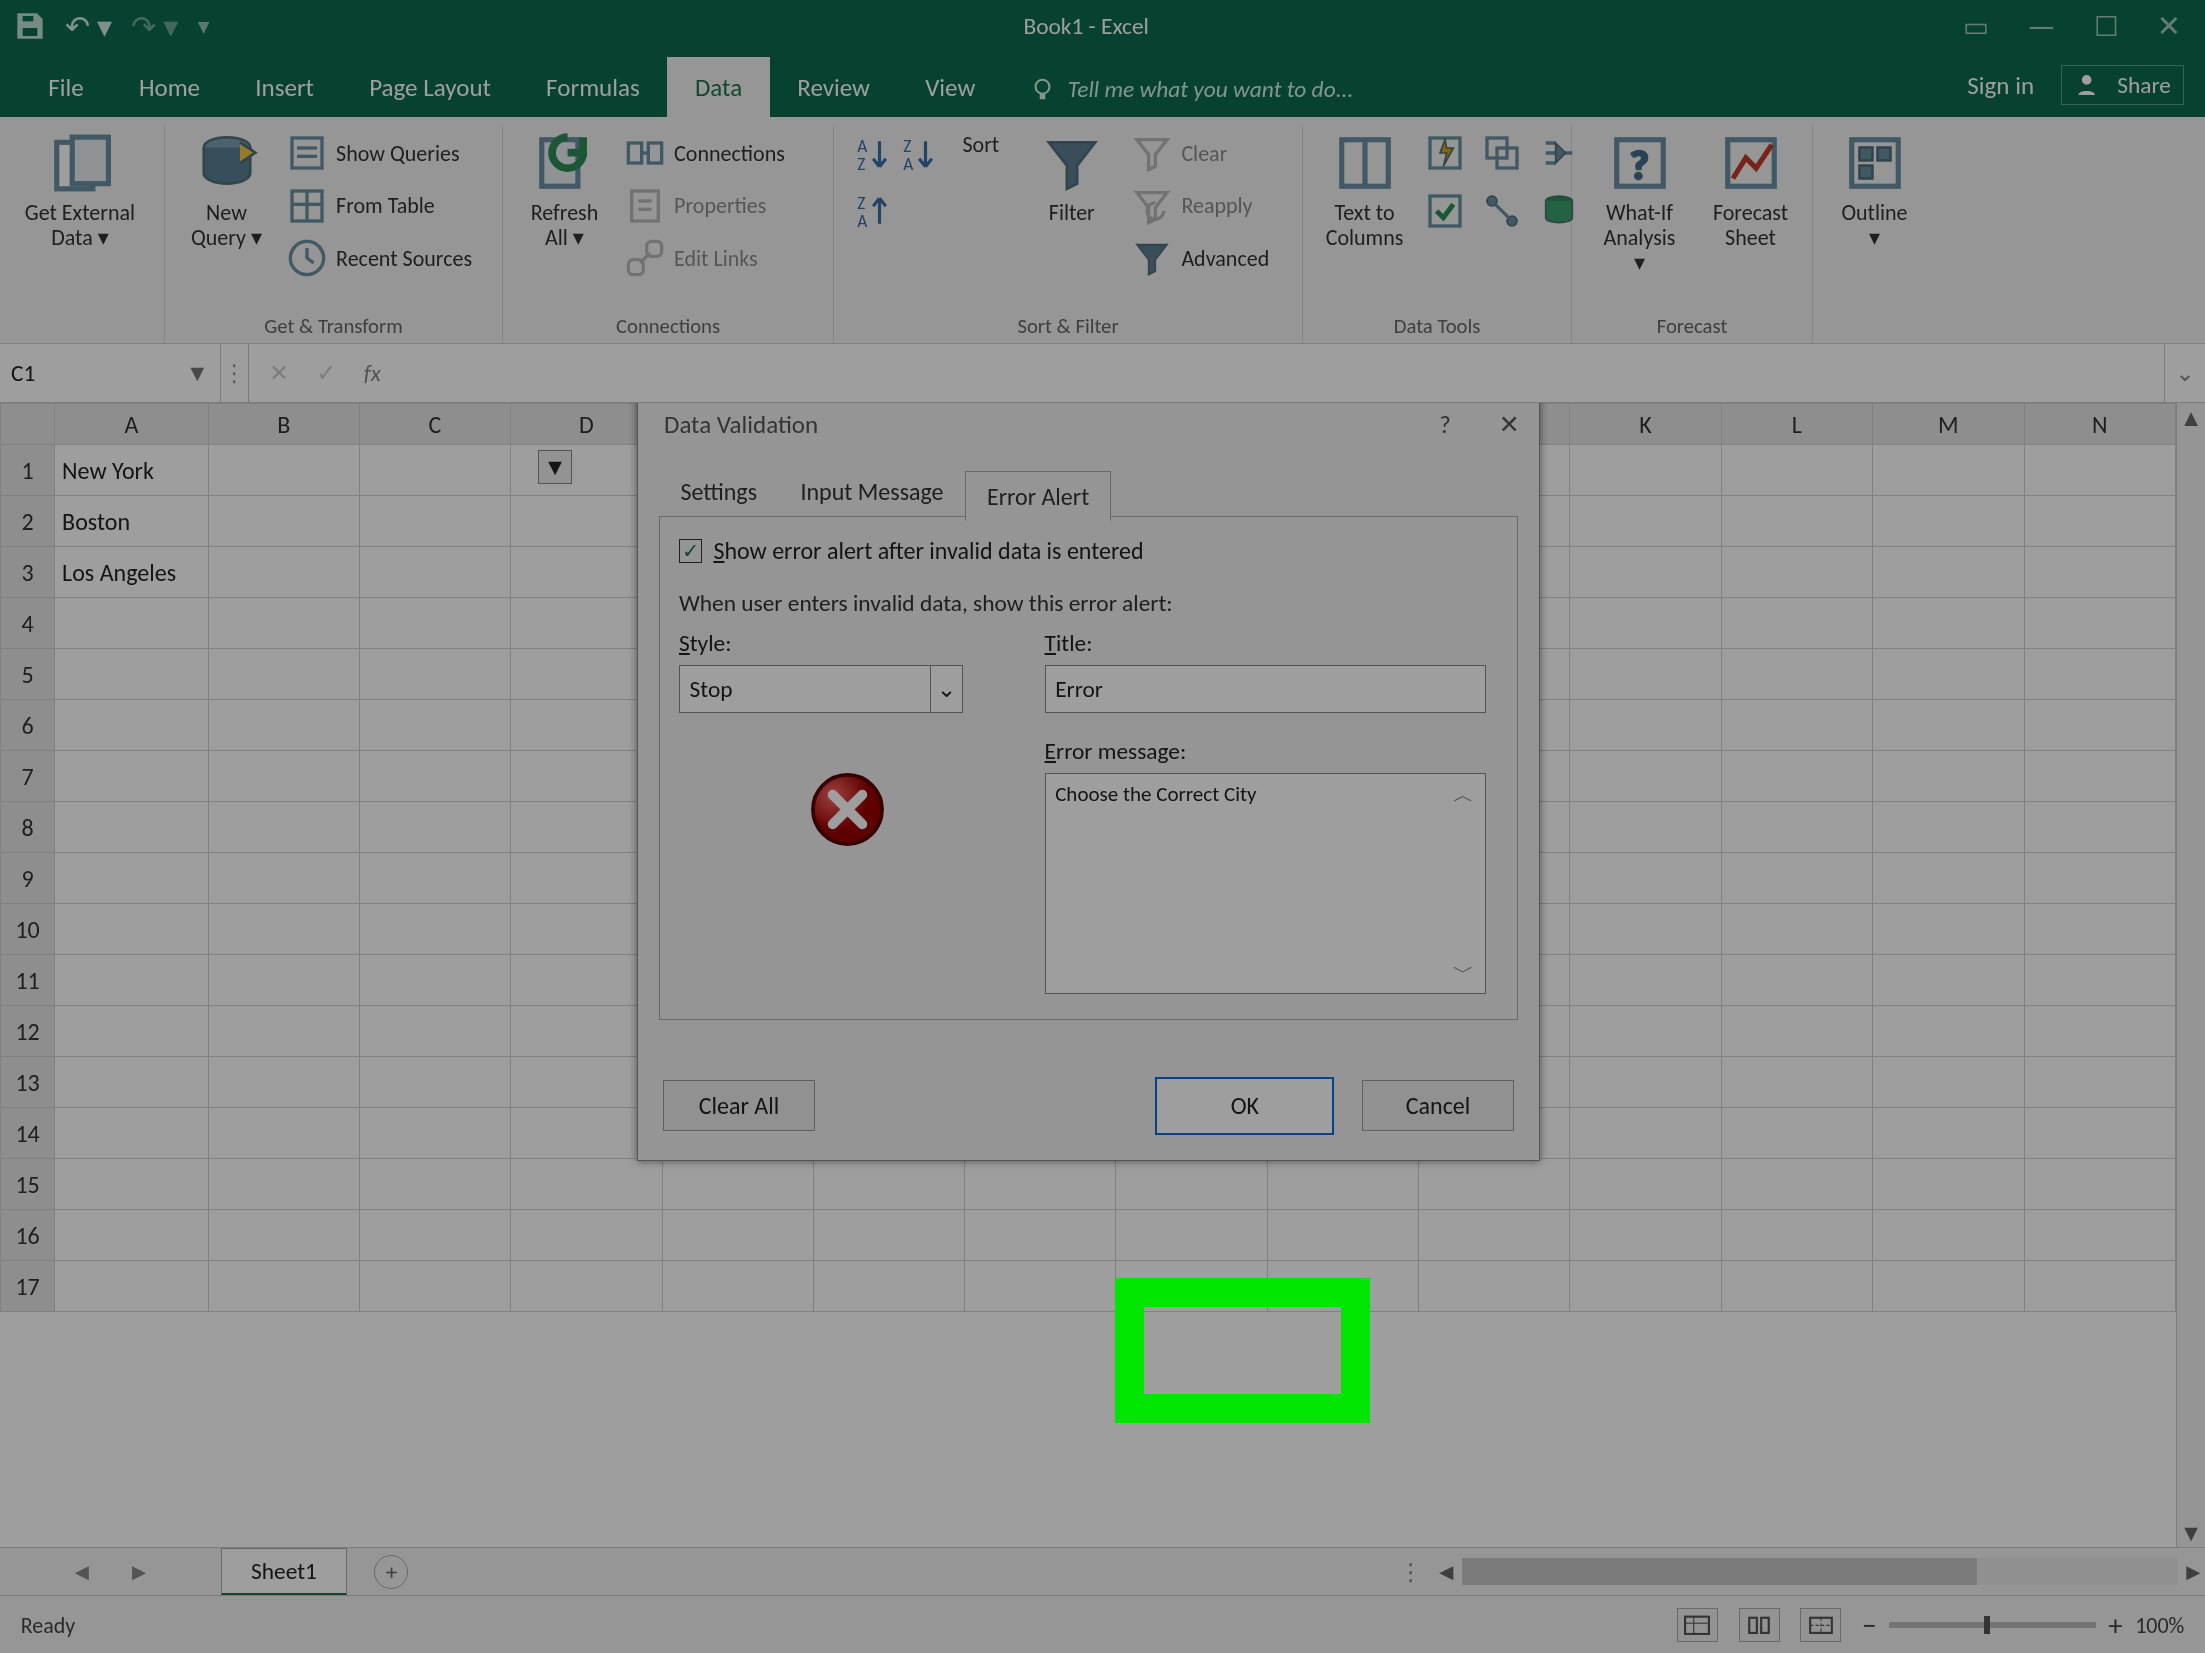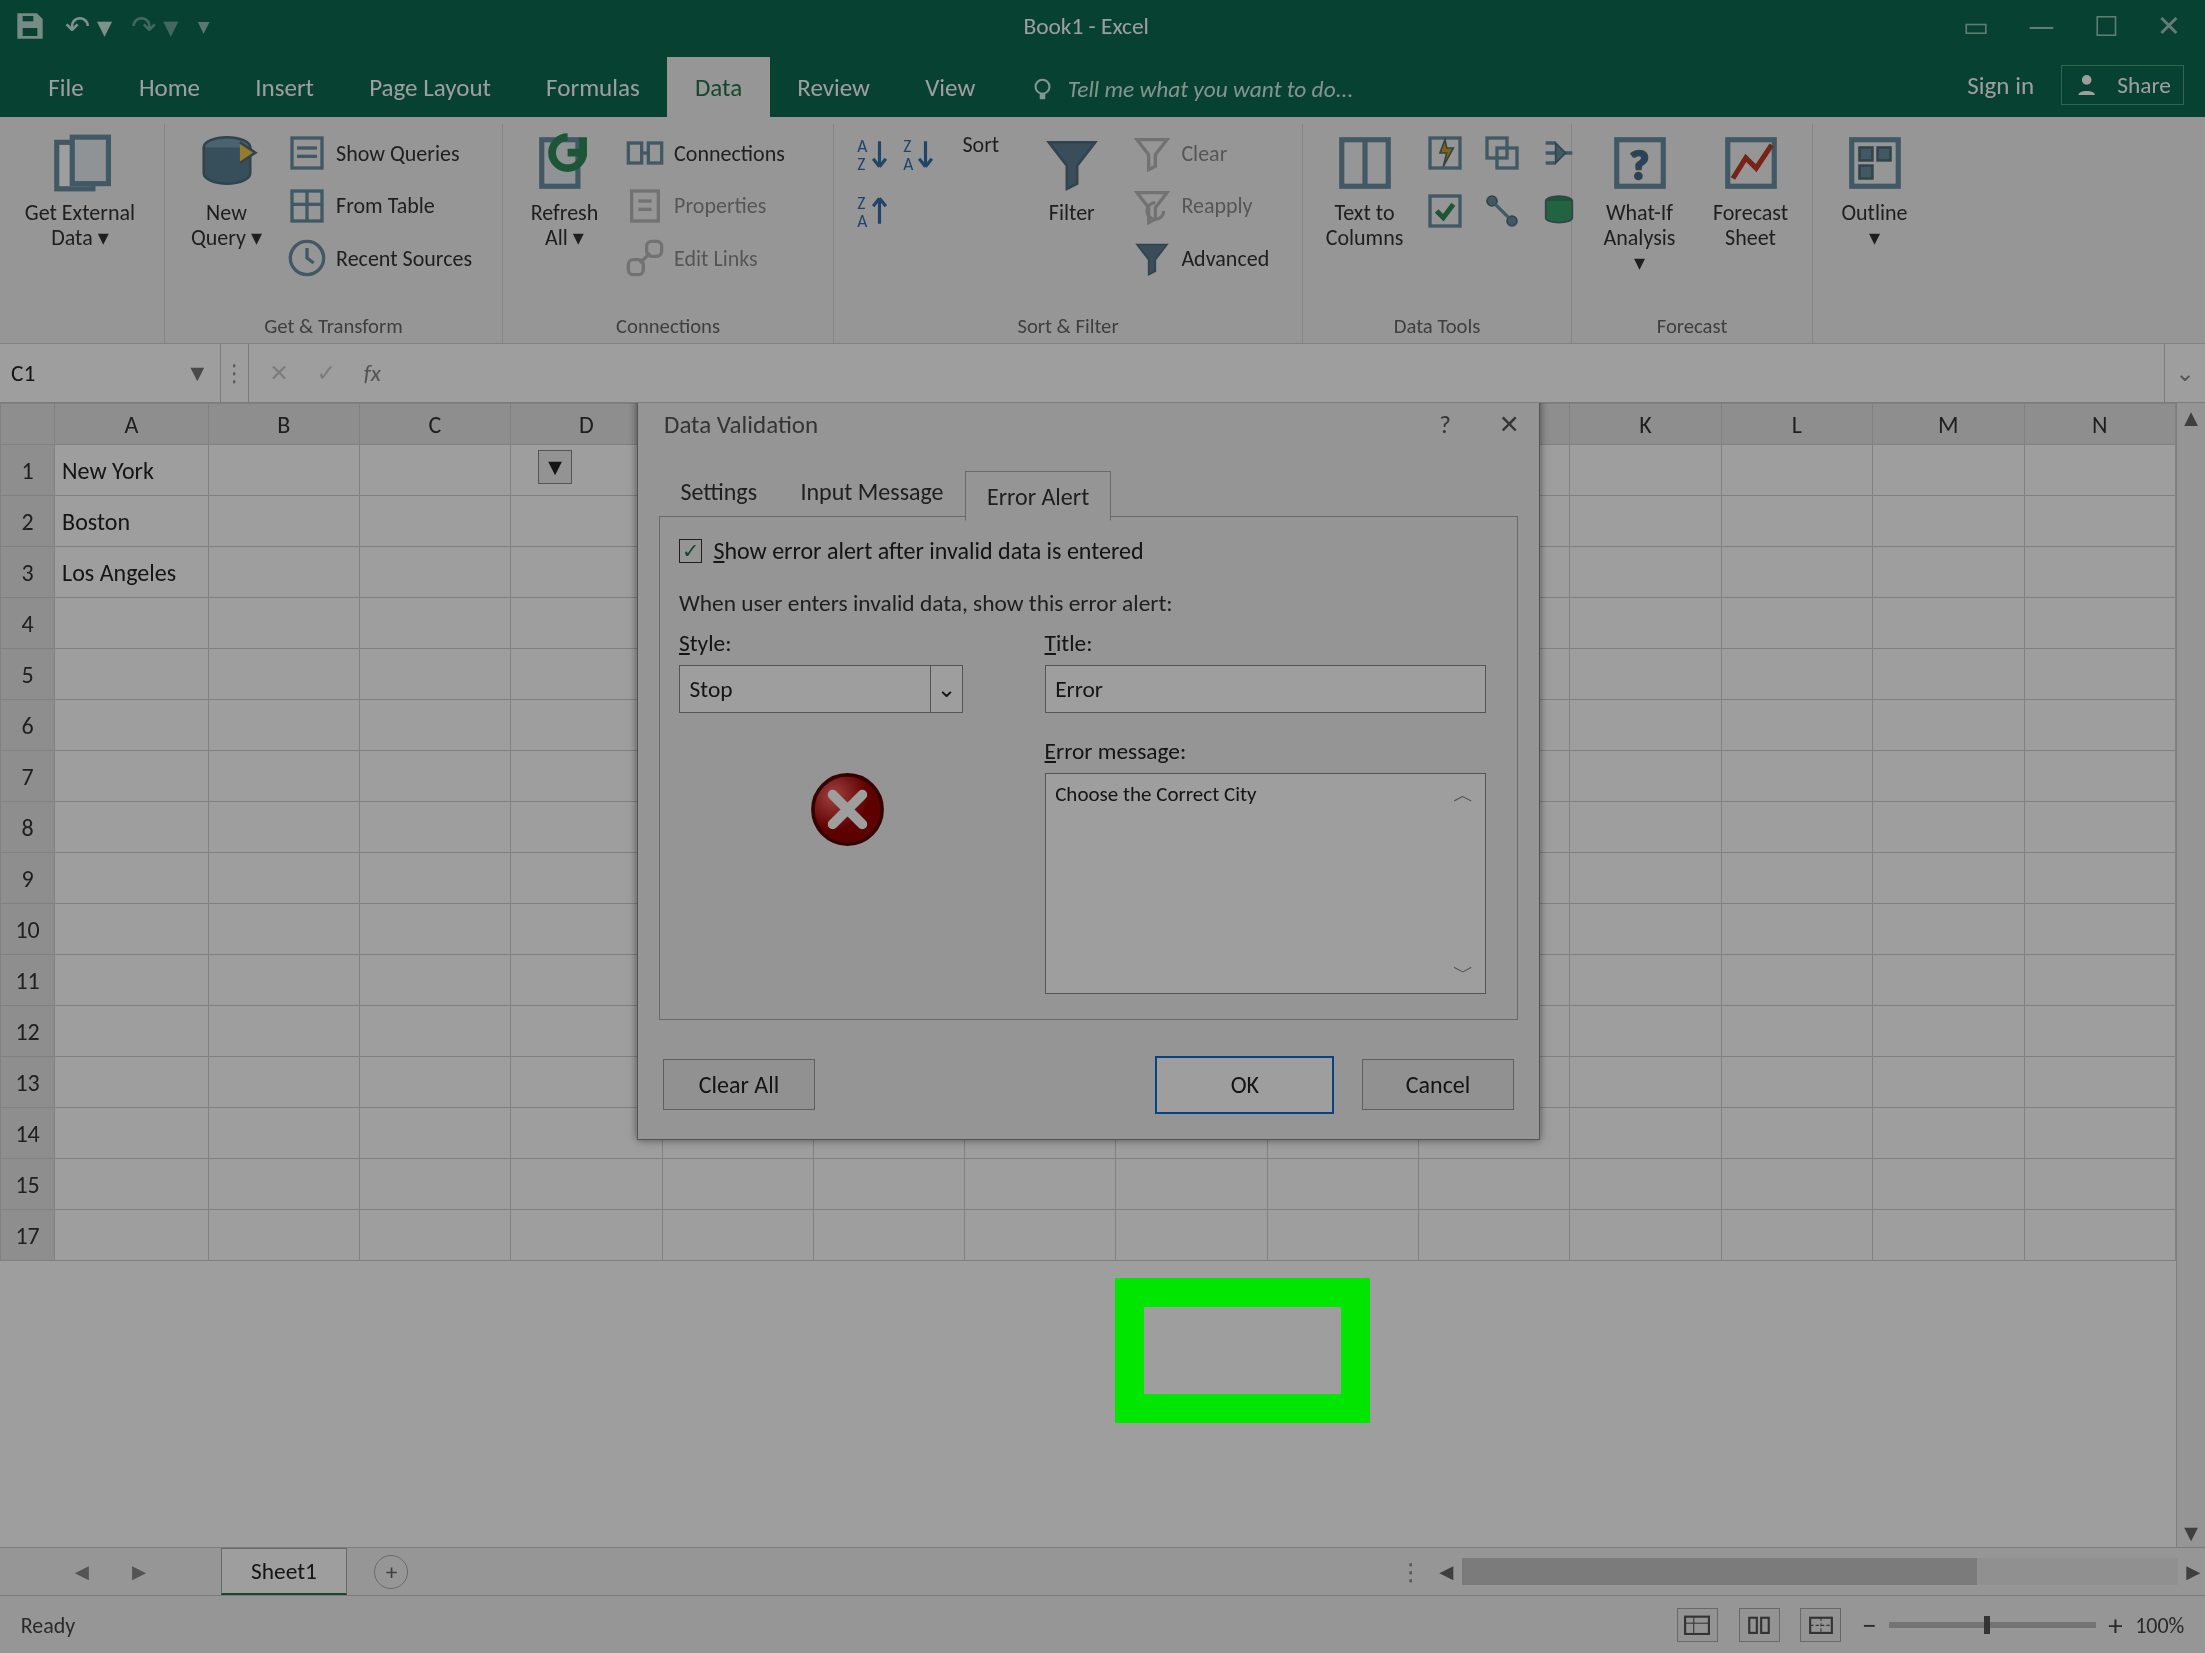--- a/index.html
+++ b/index.html
@@ -88,21 +88,21 @@
   .two { display:flex; gap:27.6px; align-items:flex-start; margin-top:6.9px; }
   .col { display:flex; flex-direction:column; gap:8.3px; }
   .lab { font-size:23.4px; }
   .select, .txtin { height:48px; border:0.7px solid #888; background:#fff; display:flex; align-items:center; padding:0 9.6px; font-size:23.4px; }
   .select { width:284px; justify-content:space-between; }
   .txtin  { width:441px; }
   .txtarea{ width:441px; height:221px; border:0.7px solid #888; background:#fff; padding:6.9px 9.6px; font-size:21px; display:flex; }
   .txtarea .sc { width:22px; margin-left:auto; display:flex; flex-direction:column; justify-content:space-between; color:#888; }
   .stopico { width:79px; height:79px; margin:48px auto 0; }
   .dbtns { display:flex; align-items:center; padding:15px 25px 25px; gap:27.6px; }
-  .btn { min-width:152px; height:51px; border:0.7px solid #999; background:#eaeaea; display:flex; align-items:center; justify-content:center; font-size:24px; }
+  .btn { min-width:152px; height:51px; border:0.7px solid #999; background:#eaeaea; display:flex; align-items:center; justify-content:center; font-size:24px;margin-top:21px; }
   .btn.primary { border:2.8px solid #0a6cd6; background:#fff; min-width:179px; height:58px; }
   .highlight { position:absolute; border:29px solid #00e600; z-index:20; pointer-events:none; }
 
   .underline-first::first-letter { text-decoration:underline; }
 </style>
 </head>
 <body>
 
 <div class="app">
 
@@ -649,20 +649,37 @@
               <td></td>
               <td></td>
               <td></td>
               <td></td>
               <td></td>
               <td></td>
               <td></td>
             </tr>
             <tr>
               <th class="rowhdr">15</th>
+              <td></td>
+              <td></td>
+              <td></td>
+              <td></td>
+              <td></td>
+              <td></td>
+              <td></td>
+              <td></td>
+              <td></td>
+              <td></td>
+              <td></td>
+              <td></td>
+              <td></td>
+              <td></td>
+            </tr>
+            <tr>
+              <th class="rowhdr">16</th>
               <td></td>
               <td></td>
               <td></td>
               <td></td>
               <td></td>
               <td></td>
               <td></td>
               <td></td>
               <td></td>
               <td></td>

